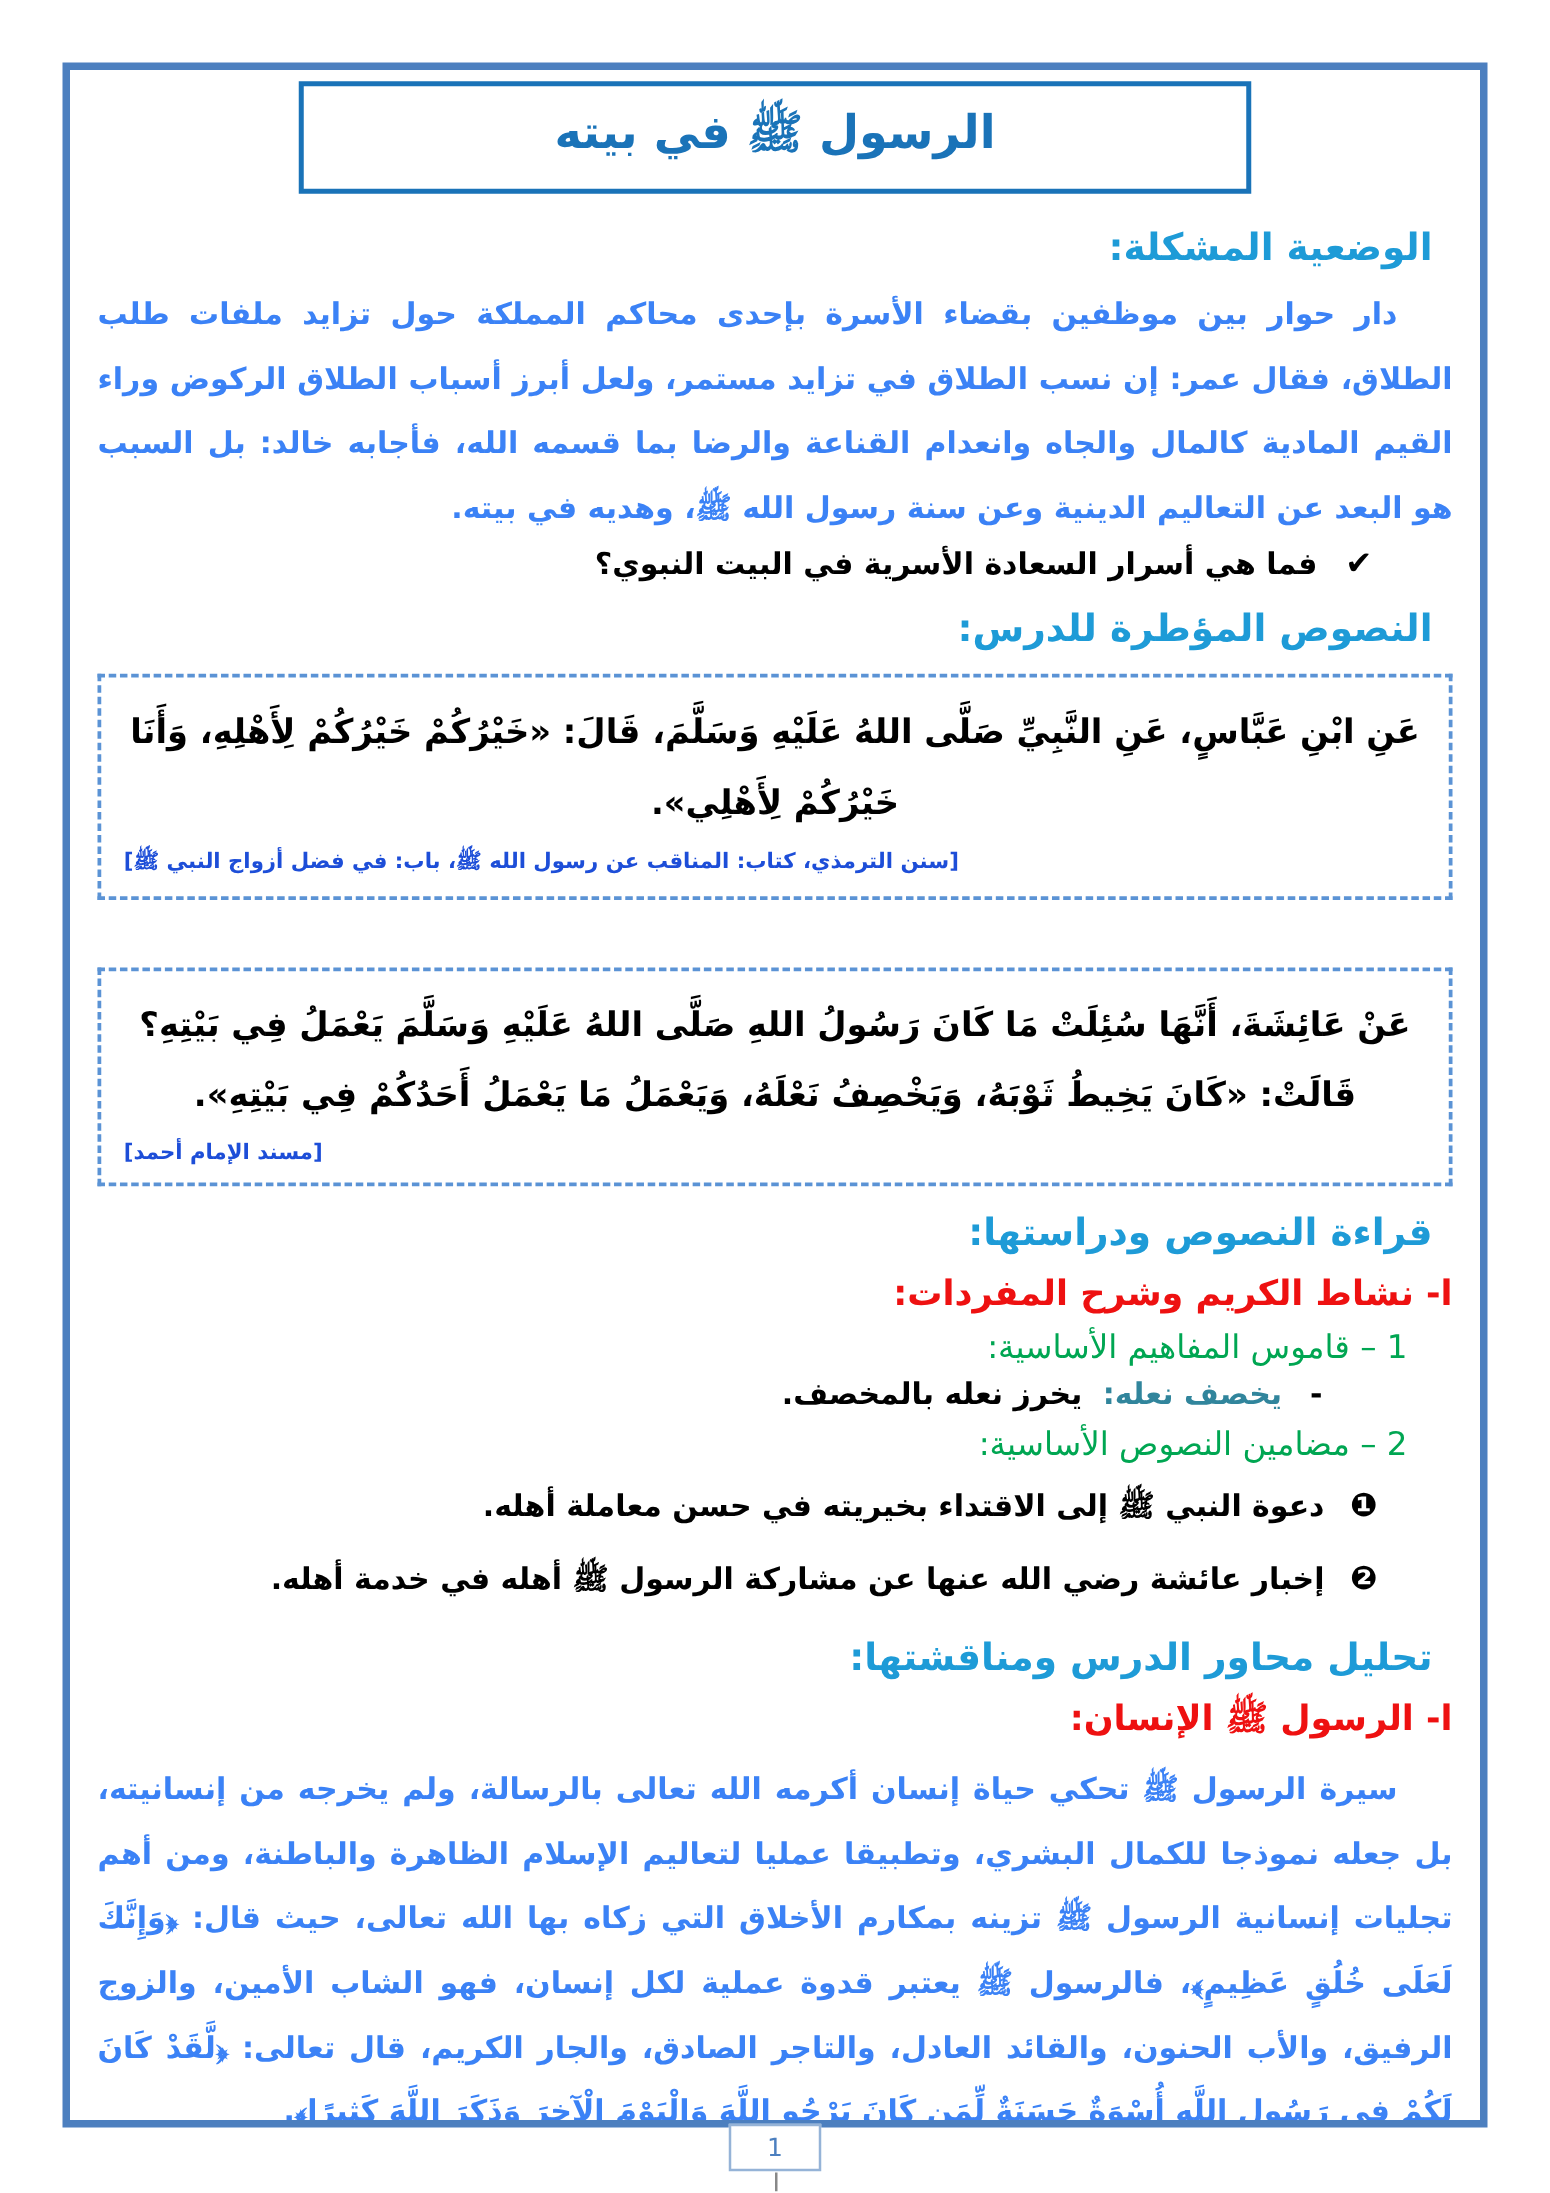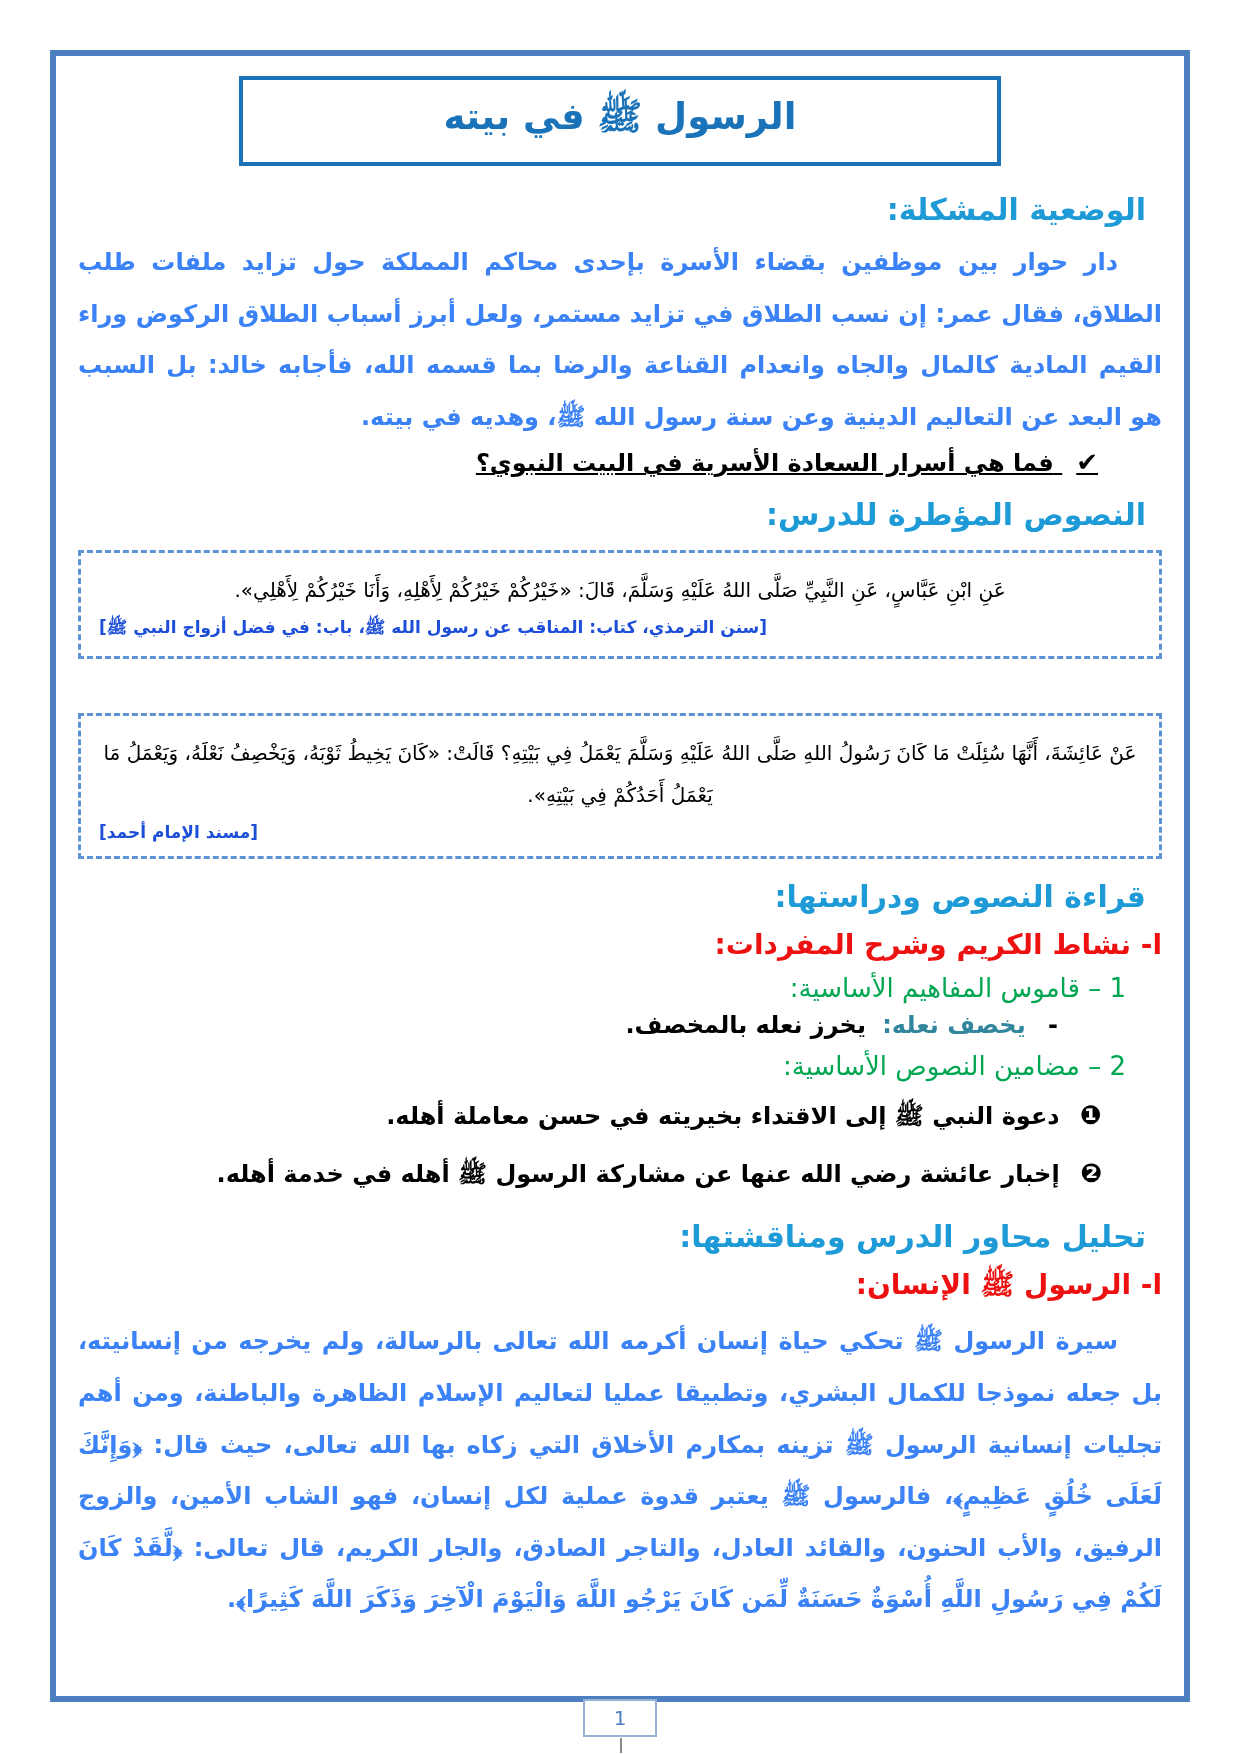--- a/index.html
+++ b/index.html
@@ -15,21 +15,21 @@
     direction: rtl;
   }
   .frame {
     position: absolute;
     top: 50px;
     right: 50px;
     width: 1140px;
     height: 1652px;
     box-sizing: border-box;
     border: 6px solid #4C7FBF;
-    padding: 12px 22px;
+    padding: 1px 22px;
     overflow: hidden;
     background: #ffffff;
   }
   .title-box {
     width: 762px;
     margin: 8px auto 26px;
     border: 4px solid #1A73B8;
     box-sizing: border-box;
     text-align: center;
     padding: 14px 10px;
@@ -64,36 +64,35 @@
     line-height: 2.15;
     text-align: justify;
     margin: 4px 0;
   }
   .first-indent { text-indent: 44px; }
   .q-line {
     margin: 2px 64px 6px 0;
     font-size: 24px;
     font-weight: bold;
     color: #000;
-    text-decoration: underline;
   }
   .check {
     margin-left: 14px;
     font-size: 26px;
   }
   .hadith-box {
     border: 3px dashed #5B93D5;
     margin: 18px 0;
     padding: 16px 18px 8px;
   }
   .hadith-box.second { margin-top: 54px; }
   .hadith {
     text-align: center;
-    font-size: 20px;
-    font-weight: normal;
+    font-size: 27px;
+    font-weight: bold;
     line-height: 2.1;
     margin: 0 0 6px;
     color: #000;
   }
   .source {
     text-align: left;
     font-size: 17px;
     font-weight: bold;
     margin: 2px 0 6px;
     color: #1d4ed8;

